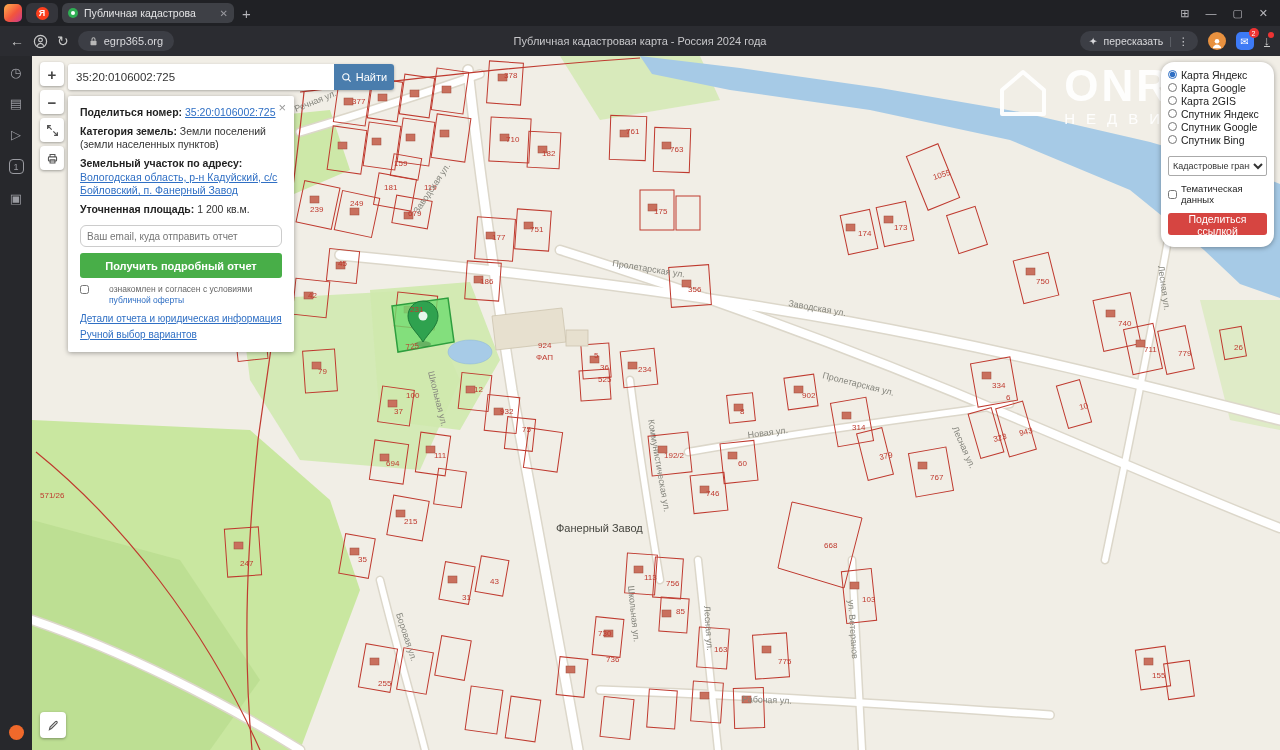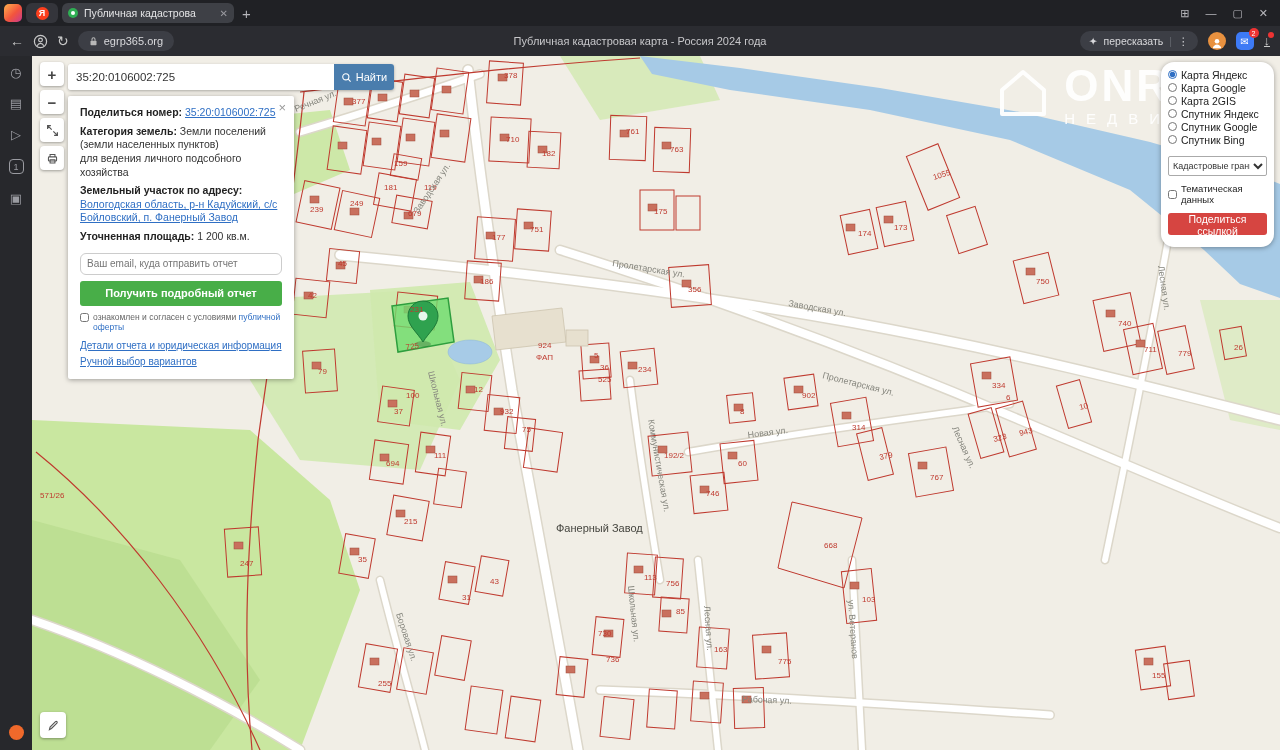--- a/index.html
+++ b/index.html
@@ -62,21 +62,21 @@
   .searchbar { position:absolute; left:36px; top:8px; display:flex; z-index:10; box-shadow:0 1px 3px rgba(0,0,0,.3); border-radius:3px; }
   .searchbar input { width:266px; height:26px; border:none; border-radius:3px 0 0 3px; padding:0 8px; font-size:11.5px; color:#333; outline:none; font-family:"Liberation Sans", sans-serif; }
   .searchbar button { width:60px; height:26px; border:none; border-radius:0 3px 3px 0; background:#4a7dad; color:#fff; font-size:11px; display:flex; align-items:center; justify-content:center; gap:4px; }
 
   .info-panel { position:absolute; left:36px; top:40px; width:226px; background:#fff; border-radius:2px; box-shadow:0 1px 5px rgba(0,0,0,.35); padding:10px 12px 8px; font-size:10.5px; color:#333; z-index:12; line-height:1.3; }
   .info-panel .row { margin-bottom:5px; }
   .info-panel b { color:#222; }
   .info-panel a { color:#2f6fc4; text-decoration:underline; cursor:pointer; }
   .info-panel input[type=text] { width:100%; height:22px; border:1px solid #ccc; border-radius:6px; padding:0 6px; font-size:10px; color:#333; margin:4px 0 6px; font-family:"Liberation Sans", sans-serif; }
   .report-btn { width:100%; height:25px; background:#48ae48; border:none; border-radius:3px; color:#fff; font-size:11px; font-weight:bold; margin-bottom:6px; }
-  .agree { display:flex; gap:4px; font-size:8.5px; color:#666; margin-bottom:3px; align-items:flex-start; line-height:1.25; }
+  .agree { display:flex; gap:20px; font-size:8.5px; color:#666; margin-bottom:3px; align-items:flex-start; line-height:1.25; }
   .agree input { width:9px; height:9px; margin-top:1px; flex:none; }
   .agree a { text-decoration:none; }
   .bottom-links { text-align:left; margin-top:6px; font-size:10px; }
   .bottom-links a { display:block; margin-bottom:3px; }
   .close-x { position:absolute; right:8px; top:5px; color:#999; font-size:13px; line-height:1; cursor:pointer; }
 
   .layers-panel { position:absolute; right:6px; top:6px; width:113px; background:#fff; border-radius:13px; box-shadow:0 1px 5px rgba(0,0,0,.35); padding:6px 7px 8px; z-index:20; }
   .layers-panel label.radio { display:flex; align-items:center; gap:4px; font-size:10.5px; color:#222; height:13px; }
   .layers-panel input[type=radio] { width:9px; height:9px; accent-color:#2f6fc4; margin:0; }
   .layers-panel select { width:100%; height:20px; font-size:9px; color:#333; border:1px solid #aaa; border-radius:2px; background:#fff; margin-top:10px; font-family:"Liberation Sans", sans-serif; }
@@ -514,21 +514,20 @@
 
       <div class="info-panel">
         <span class="close-x">×</span>
         <div class="row">
           <b>Поделиться номер:</b>
           <a>35:20:0106002:725</a>
         </div>
         <div class="row">
           <b>Категория земель:</b>
           <span>Земли поселений (земли населенных пунктов)</span><br>
-          <span>для ведения личного подсобного хозяйства</span>
         </div>
         <div class="row">
           <b>Земельный участок по адресу:</b>
           <a>Вологодская область, р-н Кадуйский, с/с Бойловский, п. Фанерный Завод</a>
         </div>
         <div class="row">
           <b>Уточненная площадь:</b>
           <span>1 200 кв.м.</span>
         </div>
         <input type="text" placeholder="Ваш email, куда отправить отчет" style="">

